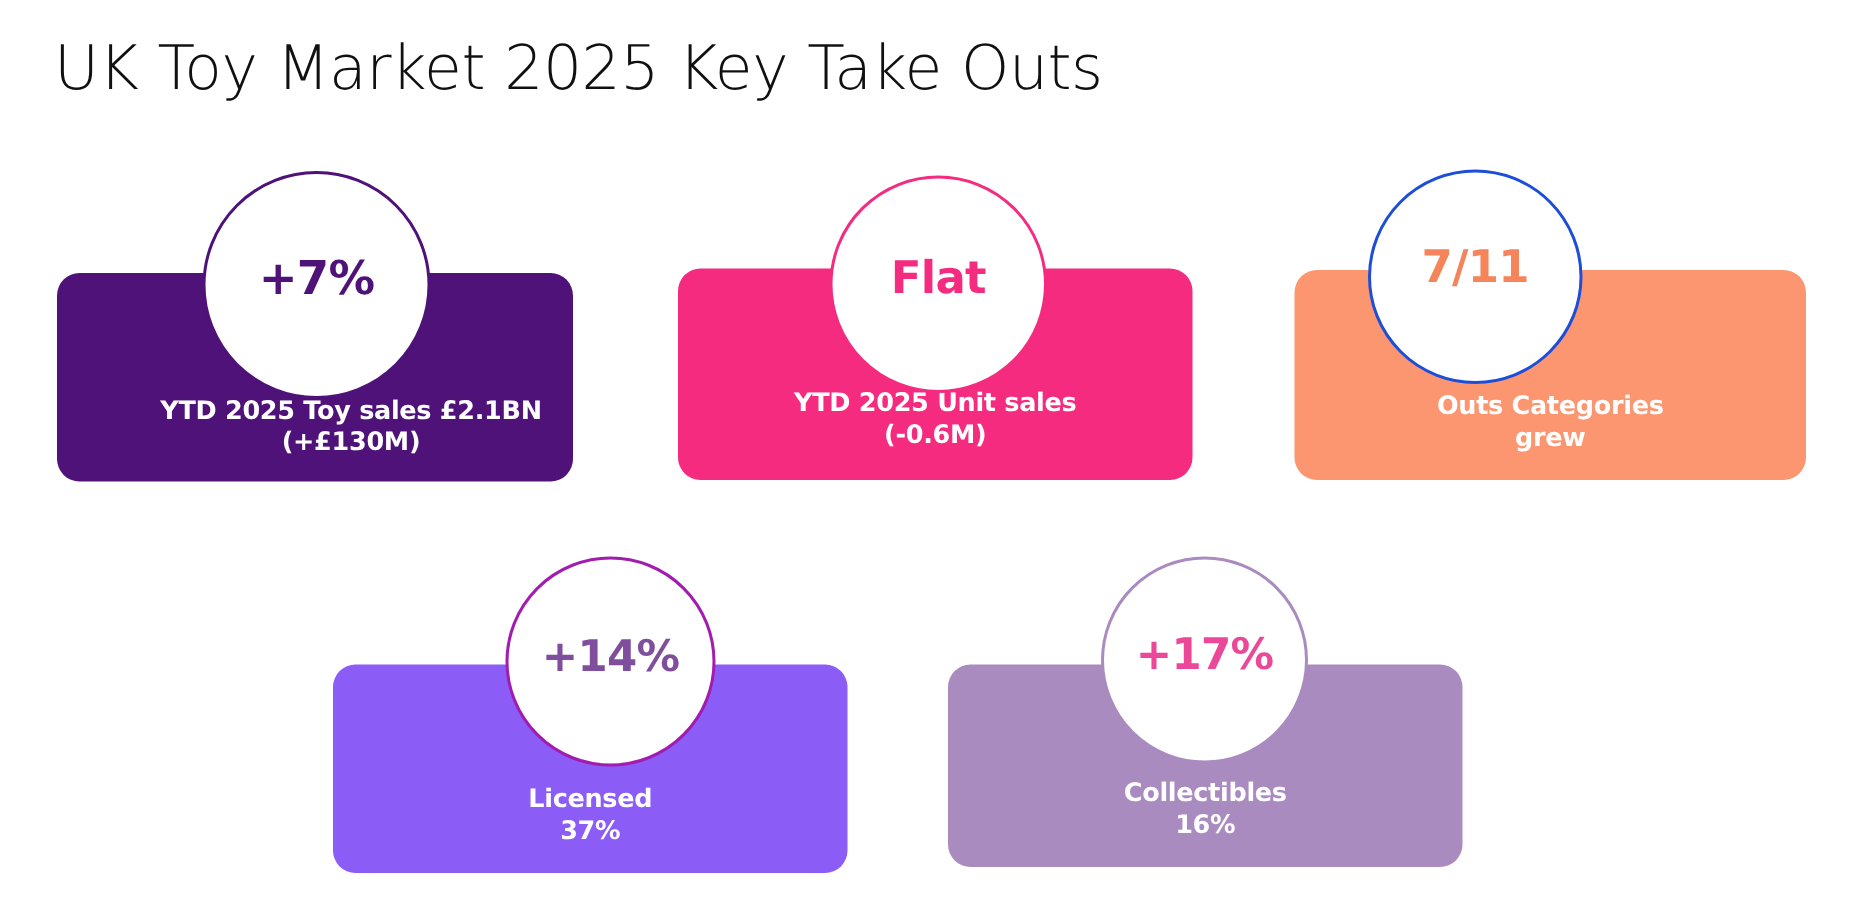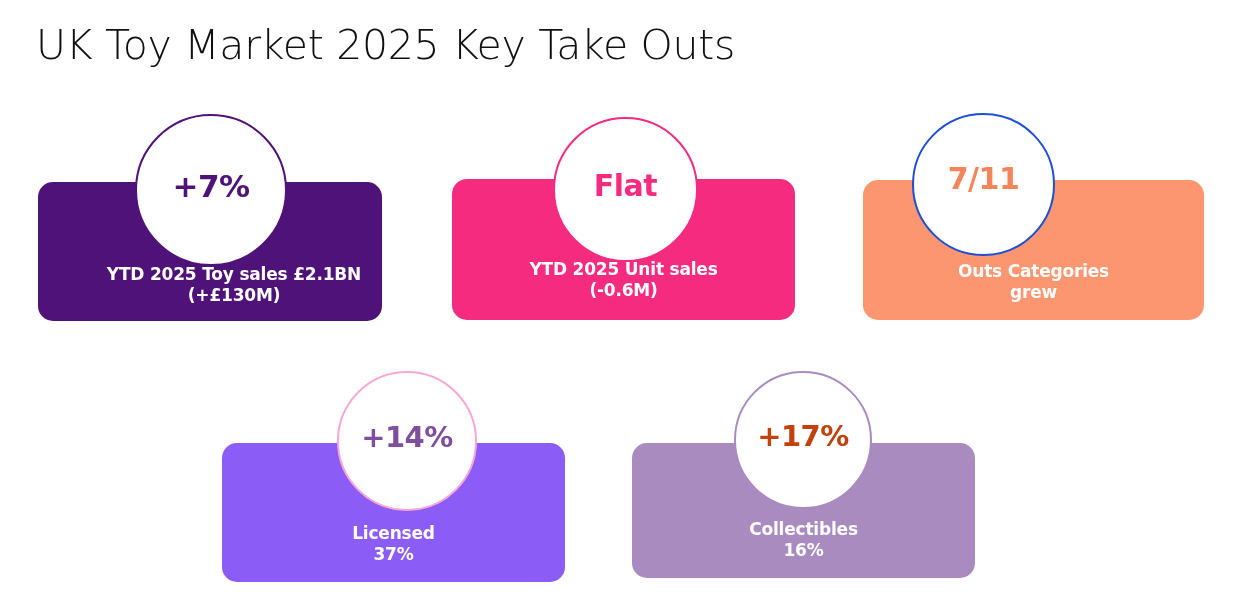--- a/index.html
+++ b/index.html
@@ -131,40 +131,40 @@
   
   #card-licensed {
     left: 222px; top: 443px;  width: 343px;  height: 139px;
     background: #8b5cf6;
     padding-bottom: 16px;
   }
   #card-licensed .kpi-label { font-size: 17px; }
 
   #bubble-licensed {
     left: 337px; top: 371px; width: 140px; height: 140px;
-    border: 2px solid #f9a8d4;
+    border: 2px solid #a21caf;
   }
   #bubble-licensed .kpi-bubble-value {
     font-size: 29px; color: #7F4F9E;
     transform: translateY(-4px);
   }
 
   #card-collectibles {
     left: 632px; top: 443px;  width: 343px;  height: 135px;
     background: #A98BC0;
     padding-bottom: 16px;
   }
   #card-collectibles .kpi-label { font-size: 17px; }
 
   #bubble-collectibles {
     left: 734px; top: 371px; width: 138px; height: 138px;
     border: 2px solid #A98BC0;
   }
   #bubble-collectibles .kpi-bubble-value {
-    font-size: 29px; color: #c2410c;
+    font-size: 29px; color: #ec4899;
     transform: translateY(-4px);
   }
 </style>
 </head>
 <body>
 
 <div id="slide">
 
   <div id="page-title">UK Toy Market 2025 Key Take Outs</div>
 

